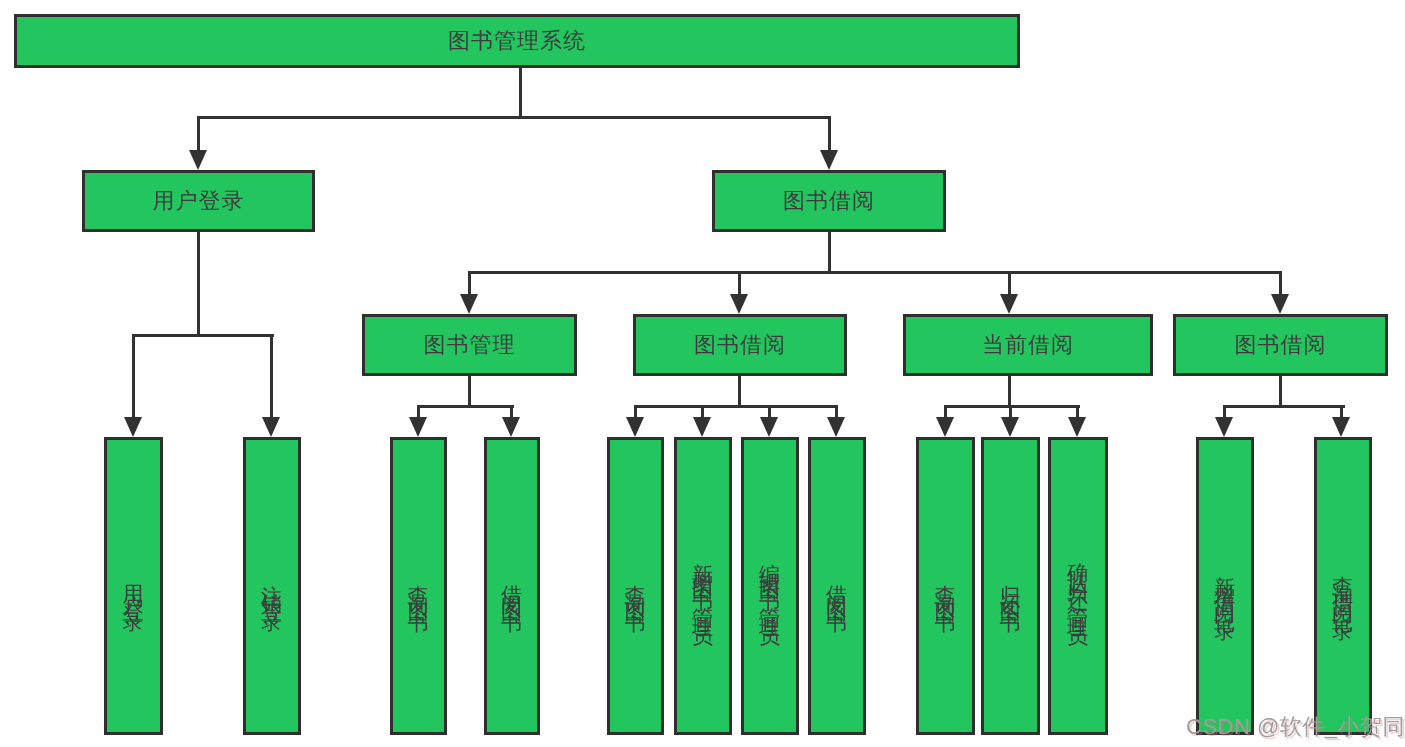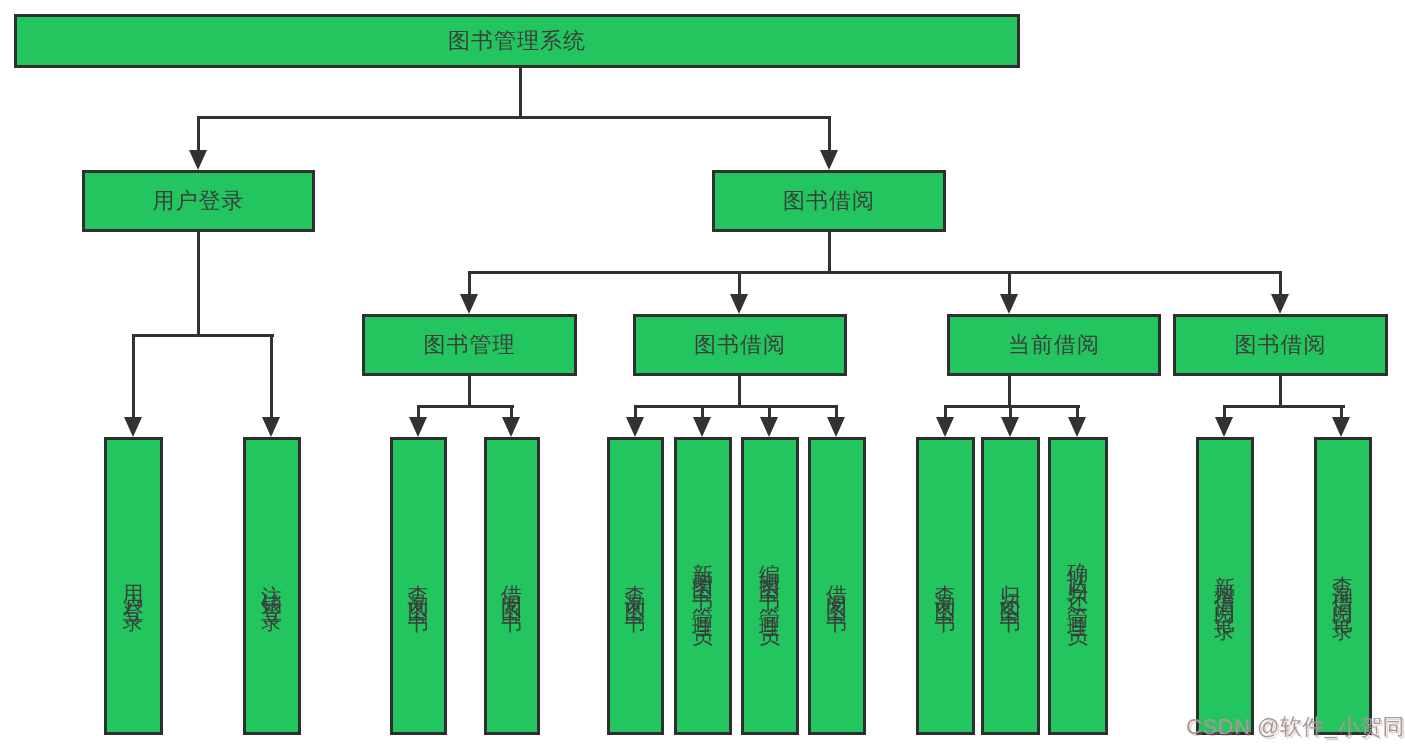--- a/index.html
+++ b/index.html
@@ -37,21 +37,21 @@
 
 <div class="canvas">
 
   <div class="box hbox" style="left:14px;top:14px;width:1006px;height:54px">图书管理系统</div>
 
   <div class="box hbox" style="left:82px;top:170px;width:233px;height:62px">用户登录</div>
   <div class="box hbox" style="left:712px;top:170px;width:234px;height:62px">图书借阅</div>
 
   <div class="box hbox" style="left:362px;top:314px;width:215px;height:62px">图书管理</div>
   <div class="box hbox" style="left:633px;top:314px;width:214px;height:62px">图书借阅</div>
-  <div class="box hbox" style="left:947px;top:314px;width:214px;height:62px">当前借阅</div>
+  <div class="box hbox" style="left:903px;top:314px;width:250px;height:62px">当前借阅</div>
   <div class="box hbox" style="left:1173px;top:314px;width:215px;height:62px">图书借阅</div>
 
   <div class="box vbox" style="left:104px;top:437px;width:59px;height:298px">
     <span class="vlabel">用户登录</span>
   </div>
   <div class="box vbox" style="left:243px;top:437px;width:58px;height:298px">
     <span class="vlabel">注销登录</span>
   </div>
 
   <div class="box vbox" style="left:390px;top:437px;width:57px;height:298px">

